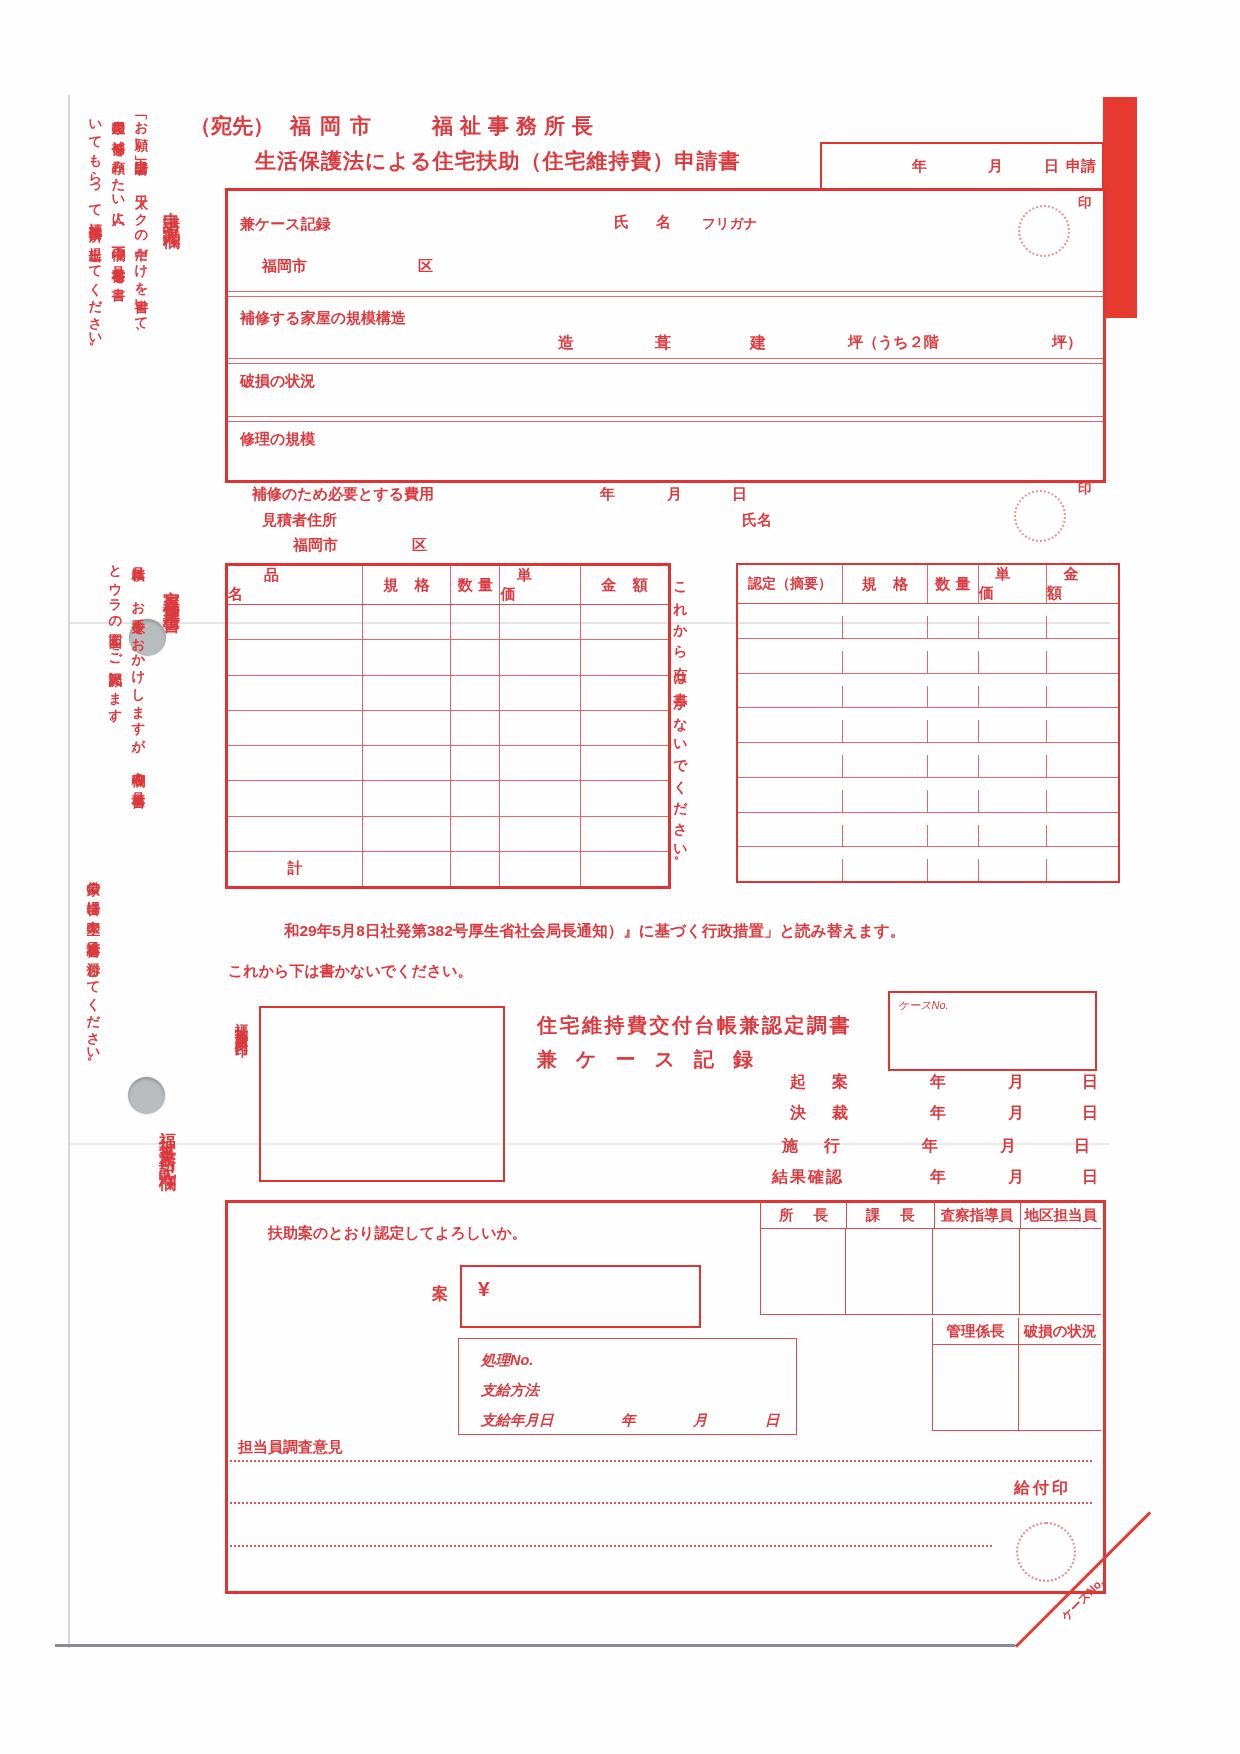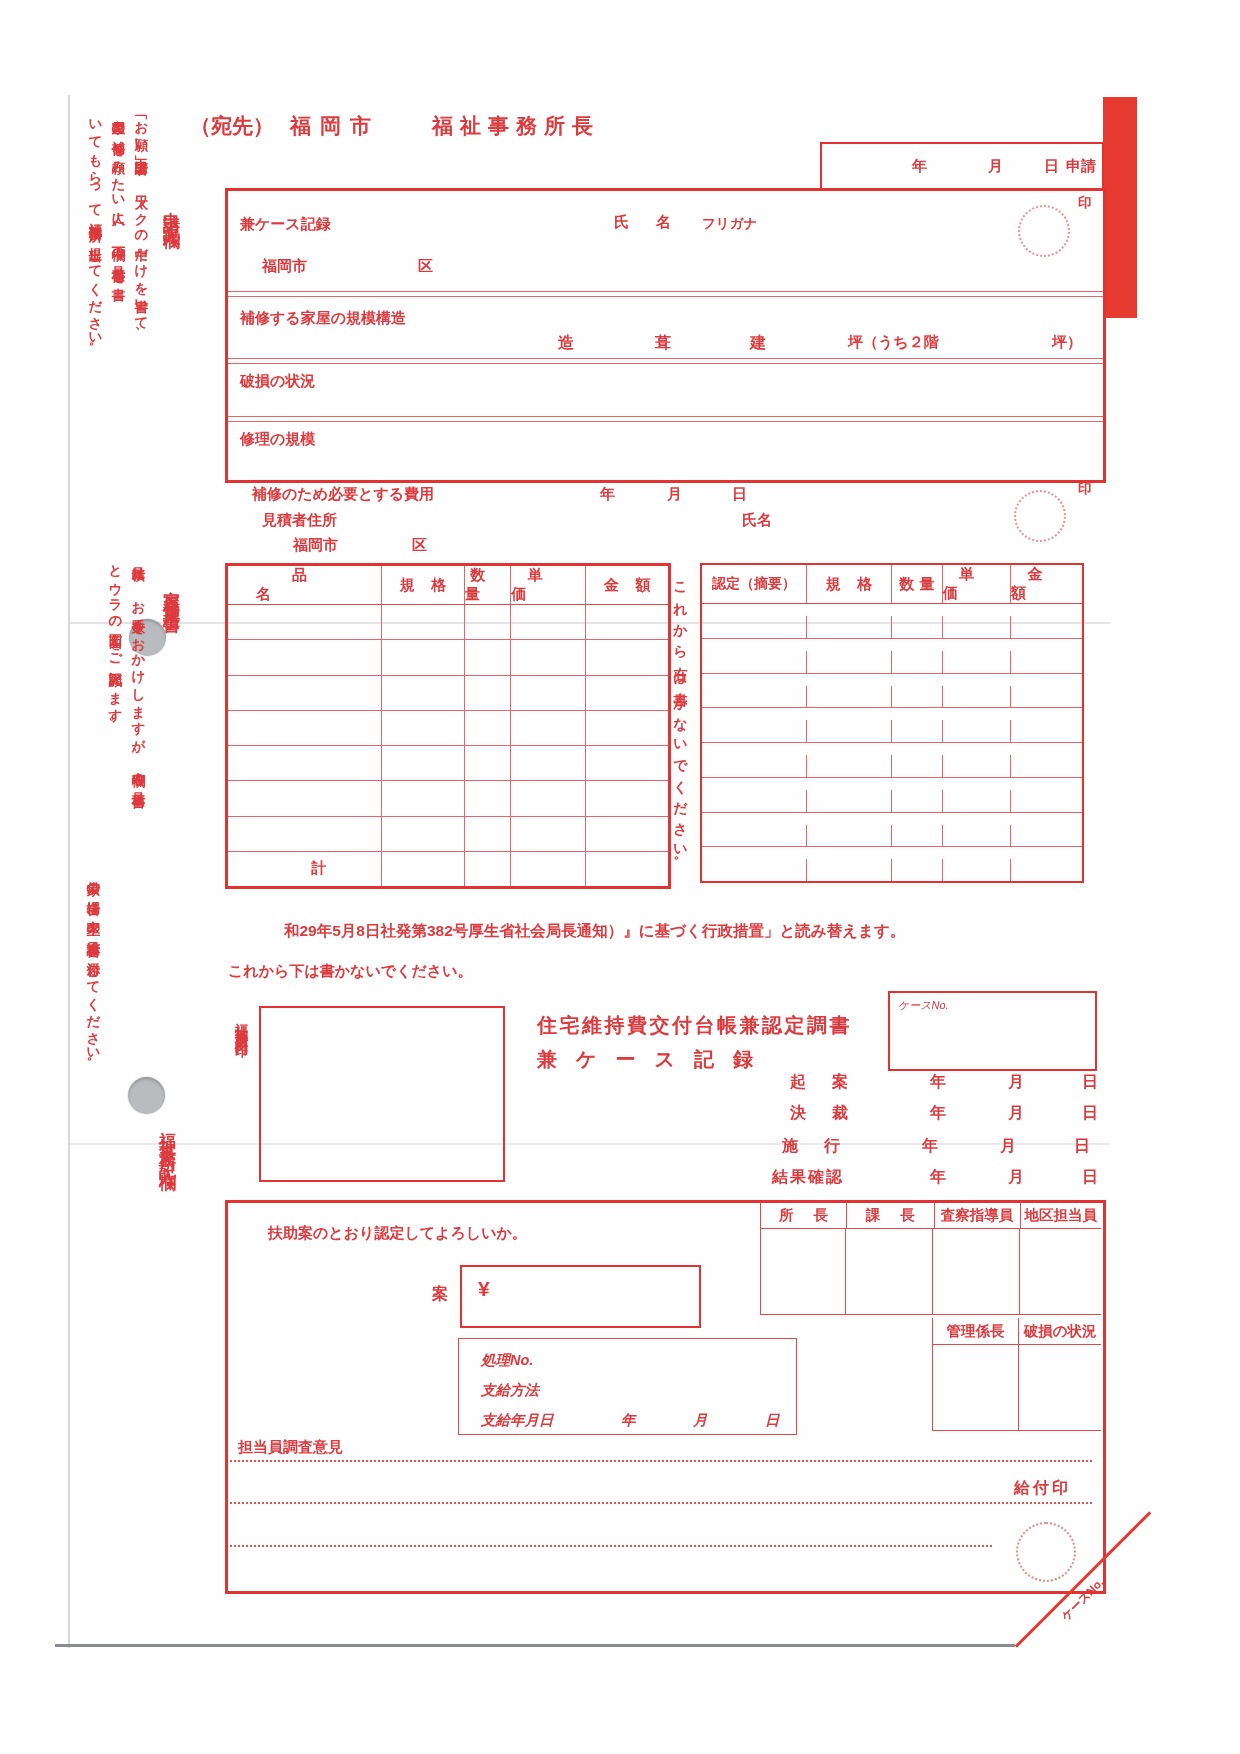--- a/index.html
+++ b/index.html
@@ -31,21 +31,21 @@
   .seal-circle{border:2px dotted #ec9093;border-radius:50%;}
   .dotline{border-top:2px dotted #e05356;height:0;}
   
   .tbl{display:flex;flex-direction:column;background:transparent;}
   .trow{display:flex;flex:1;border-bottom:1px solid var(--red-line);}
   .trow:last-child{border-bottom:none;}
   .thead{flex:0 0 38px;border-bottom:1.5px solid var(--red-mid);}
   .tc{border-right:1px solid var(--red-line);display:flex;align-items:center;justify-content:center;
       font-size:15px;font-weight:600;}
   .tc:last-child{border-right:none;}
-  .lt-c1{width:30.7%;padding-left:28px;} .lt-c2{width:20%;} .lt-c3{width:11.1%;} .lt-c4{width:18.2%;} .lt-c5{width:20%;}
+  .lt-c1{width:30.7%;} .lt-c2{width:20%;} .lt-c3{width:11.1%;} .lt-c4{width:18.2%;} .lt-c5{width:20%;}
   .rt-c1{width:27.6%;} .rt-c2{width:22.4%;} .rt-c3{width:13.2%;} .rt-c4{width:17.9%;} .rt-c5{width:18.9%;}
   .sp-w{letter-spacing:2.4em;text-indent:2.4em;}
   .sp-m{letter-spacing:1.1em;text-indent:1.1em;}
   .sp-s{letter-spacing:.35em;text-indent:.35em;}
   .sp-0{letter-spacing:0;}
   .lbl{font-size:15px;font-weight:600;white-space:nowrap;}
   .lbl13{font-size:13.5px;font-weight:600;white-space:nowrap;}
   .ls20{letter-spacing:20px;}
   .dec-row{width:340px;height:22px;font-size:16px;font-weight:700;}
   .dec-row span{position:absolute;white-space:nowrap;}
@@ -80,20 +80,21 @@
   <div class="abs vtext vnote" style="left:104px;top:556px;height:350px;">
     <div>見積は、お手数をおかけしますが、右欄の見積書</div>
     <div>とウラの図面をご記入願います。</div>
   </div>
   <div class="abs vtext vnote" style="left:82px;top:870px;height:390px;">借家の場合は家主の承諾書を添付してください。</div>
   <div class="abs vlabel vtext" style="left:156px;top:1118px;letter-spacing:6px;">福祉事務所記入欄</div>
 
   <div class="abs b" style="left:190px;top:112px;font-size:21px;">（宛先）</div>
   <div class="abs b" style="left:290px;top:112px;font-size:21px;letter-spacing:9px;">福岡市</div>
   <div class="abs b" style="left:432px;top:112px;font-size:21px;letter-spacing:7px;">福祉事務所長</div>
+  <div class="abs b" style="left:255px;top:147px;font-size:21px;letter-spacing:1px;">生活保護法による住宅扶助（住宅維持費）申請書</div>
 
   <div class="abs medbox" style="left:820px;top:142px;width:280px;height:44px;">
     <span class="abs lbl b" style="left:90px;top:13px;">年</span>
     <span class="abs lbl b" style="left:166px;top:13px;">月</span>
     <span class="abs lbl b" style="left:222px;top:13px;">日</span>
     <span class="abs lbl b" style="left:244px;top:13px;">申請</span>
   </div>
 
   <div class="abs thickbox" style="left:225px;top:188px;width:875px;height:289px;">
     <span class="abs lbl" style="left:12px;top:24px;">兼ケース記録</span>
@@ -188,21 +189,21 @@
       <div class="tc lt-c1">計</div>
       <div class="tc lt-c2"></div>
         <div class="tc lt-c3"></div>
         <div class="tc lt-c4"></div>
         <div class="tc lt-c5"></div>
     </div>
   </div>
 
   <div class="abs vtext" style="left:672px;top:572px;font-size:14px;font-weight:600;letter-spacing:5px;height:320px;">これから右は書かないでください。</div>
 
-  <div class="abs tbl medbox" style="left:700px;top:563px;width:380px;height:316px;gap:12px;">
+  <div class="abs tbl medbox" style="left:736px;top:563px;width:380px;height:316px;gap:12px;">
     <div class="trow thead">
       <div class="tc rt-c1 sp-0" style="font-size:14px;">認定（摘要）</div>
       <div class="tc rt-c2 sp-m">規格</div>
       <div class="tc rt-c3 sp-s">数量</div>
       <div class="tc rt-c4 sp-m">単価</div>
       <div class="tc rt-c5 sp-m">金額</div>
     </div>
     <div class="trow">
         <div class="tc rt-c1"></div>
         <div class="tc rt-c2"></div>

